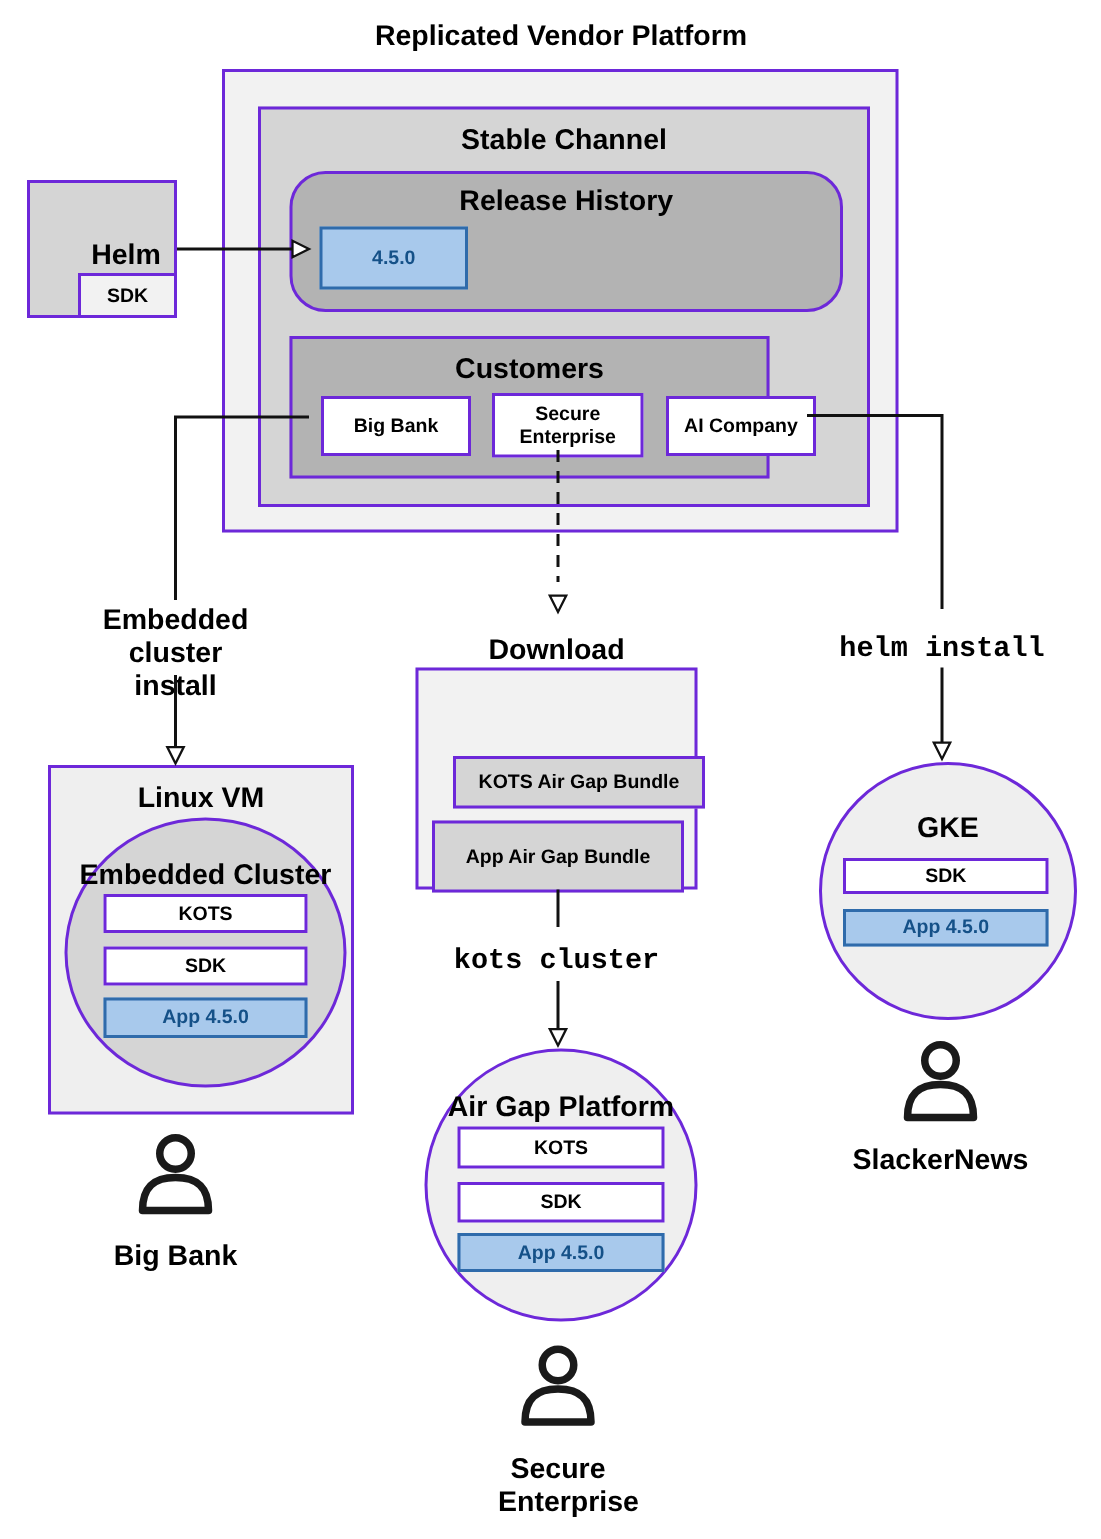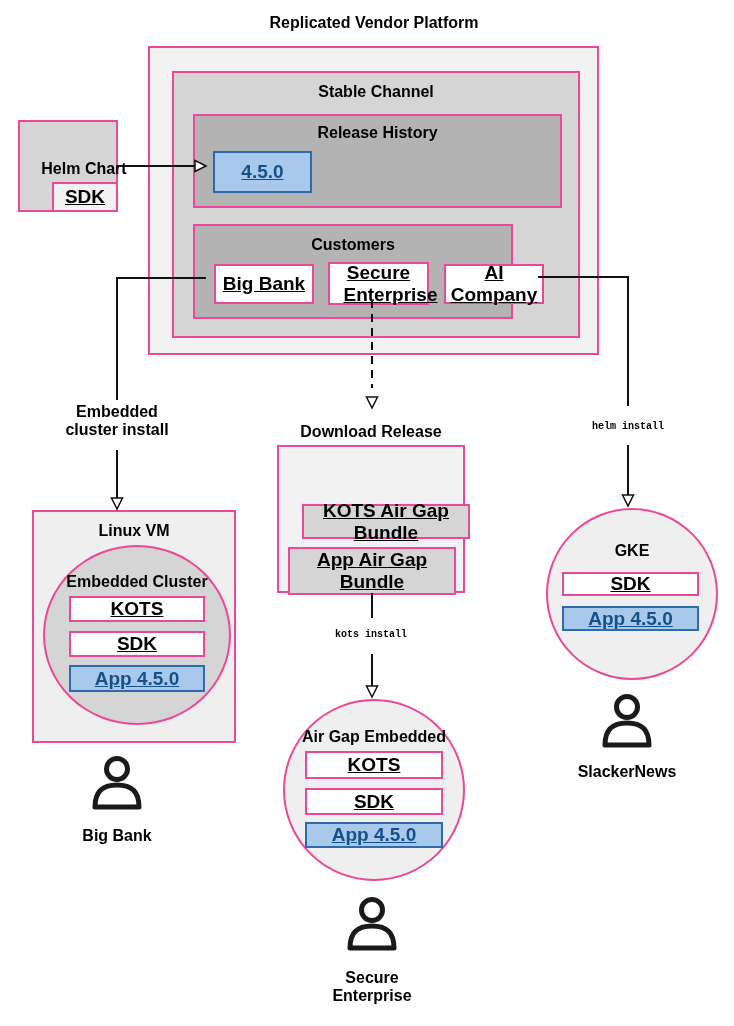--- a/index.html
+++ b/index.html
@@ -2,27 +2,27 @@
 <html style="--highlight-fill: #a8c9ec; --highlight-border: #2f6bab; --highlight-text: #155188; --outer-gray: #f2f2f2; --mid-gray: #d5d5d5; --dark-gray: #b3b3b3; --light-gray: #efefef; --line: #111111;"><head>
 <meta charset="utf-8">
 <style>
   html,body{margin:0;padding:0;background:#fff;}
   .canvas{
     position:relative;width:734px;height:1026px;background:#fff;
     font-family:"Liberation Sans",sans-serif;font-weight:bold;color:#000;
     overflow:hidden;
   }
   .abs{position:absolute;box-sizing:border-box;}
-  .box{border:2px solid #ec4899;text-decoration:underline;}
-  .ttl{font-size:16px;text-align:center;line-height:1.15;}
+  .box{border:2px solid #6d28d9;}
+  .ttl{font-size:19px;text-align:center;line-height:1.15;}
   .node{display:flex;align-items:center;justify-content:center;
-        font-size:19px;text-align:center;line-height:1.15;background:#fff;}
+        font-size:13px;text-align:center;line-height:1.15;background:#fff;}
   .circle{border-radius:50%;}
   .mono{font-family:"Liberation Mono","DejaVu Sans Mono",monospace;
-        font-size:10px;font-weight:bold;text-align:center;}
+        font-size:19px;font-weight:bold;text-align:center;}
   .bg-outer{background:var(--outer-gray);}
   .bg-mid{background:var(--mid-gray);}
   .bg-dark{background:var(--dark-gray);}
   .bg-light{background:var(--light-gray);}
   .blue{background:var(--highlight-fill)!important;
         border-color:var(--highlight-border)!important;
         color:var(--highlight-text)!important;}
   svg.overlay{position:absolute;left:0;top:0;z-index:20;pointer-events:none;}
   .person{display:block;}
 </style>
@@ -31,21 +31,21 @@
 
 <div class="canvas">
 
   <div class="abs ttl" style="left:148px;top:14px;width:452px;">Replicated Vendor Platform</div>
 
   <div class="abs box bg-outer" style="left:148px;top:46px;width:451px;height:309px;">
 
     <div class="abs box bg-mid" style="left:22px;top:23px;width:408px;height:267px;">
       <div class="abs ttl" style="left:0;top:10px;width:100%;">Stable Channel</div>
 
-      <div class="abs box bg-dark" style="left:19px;top:41px;width:369px;height:94px;">
+      <div class="abs box bg-dark" style="left:19px;top:41px;width:369px;height:94px;border-radius:24px;">
         <div class="abs ttl" style="left:0;top:8px;width:100%;">Release History</div>
         <div class="abs box node blue" style="left:18px;top:35px;width:99px;height:42px;">
           <span>4.5.0</span>
         </div>
       </div>
 
       <div class="abs box bg-dark" style="left:19px;top:151px;width:320px;height:95px;">
         <div class="abs ttl" style="left:0;top:10px;width:100%;">Customers</div>
         <div class="abs box node" style="left:19px;top:38px;width:100px;height:40px;">
           <span>Big Bank</span>
@@ -63,21 +63,21 @@
   <div class="abs box bg-mid" style="left:18px;top:120px;width:100px;height:92px;">
     <div class="abs ttl" style="left:16px;top:38px;width:100%;">Helm Chart</div>
     <div class="abs box node bg-outer" style="left:32px;top:60px;width:66px;height:30px;background:var(--outer-gray);">
       <span>SDK</span>
     </div>
   </div>
 
   <div class="abs ttl" style="left:57px;top:403px;width:120px;">Embedded cluster install</div>
   <div class="abs ttl" style="left:296px;top:423px;width:150px;">Download Release</div>
   <div class="abs mono" style="left:552px;top:421px;width:152px;">helm install</div>
-  <div class="abs mono" style="left:296px;top:629px;width:150px;">kots install</div>
+  <div class="abs mono" style="left:296px;top:629px;width:150px;">kots cluster</div>
 
   <div class="abs box bg-outer" style="left:277px;top:445px;width:188px;height:148px;">
     <div class="abs box node bg-mid" style="left:23px;top:57px;width:168px;height:35px;background:var(--mid-gray);">
       <span>KOTS Air Gap Bundle</span>
     </div>
     <div class="abs box node bg-mid" style="left:9px;top:100px;width:168px;height:48px;background:var(--mid-gray);">
       <span>App Air Gap Bundle</span>
     </div>
   </div>
 
@@ -91,21 +91,21 @@
       <div class="abs box node" style="left:24px;top:84px;width:136px;height:26px;">
         <span>SDK</span>
       </div>
       <div class="abs box node blue" style="left:24px;top:118px;width:136px;height:27px;">
         <span>App 4.5.0</span>
       </div>
     </div>
   </div>
 
   <div class="abs box circle bg-light" style="left:283px;top:699px;width:182px;height:182px;">
-    <div class="abs ttl" style="left:0;top:27px;width:100%;">Air Gap Embedded</div>
+    <div class="abs ttl" style="left:0;top:27px;width:100%;">Air Gap Platform</div>
     <div class="abs box node" style="left:20px;top:50px;width:138px;height:28px;">
       <span>KOTS</span>
     </div>
     <div class="abs box node" style="left:20px;top:87px;width:138px;height:27px;">
       <span>SDK</span>
     </div>
     <div class="abs box node blue" style="left:20px;top:121px;width:138px;height:26px;">
       <span>App 4.5.0</span>
     </div>
   </div>

